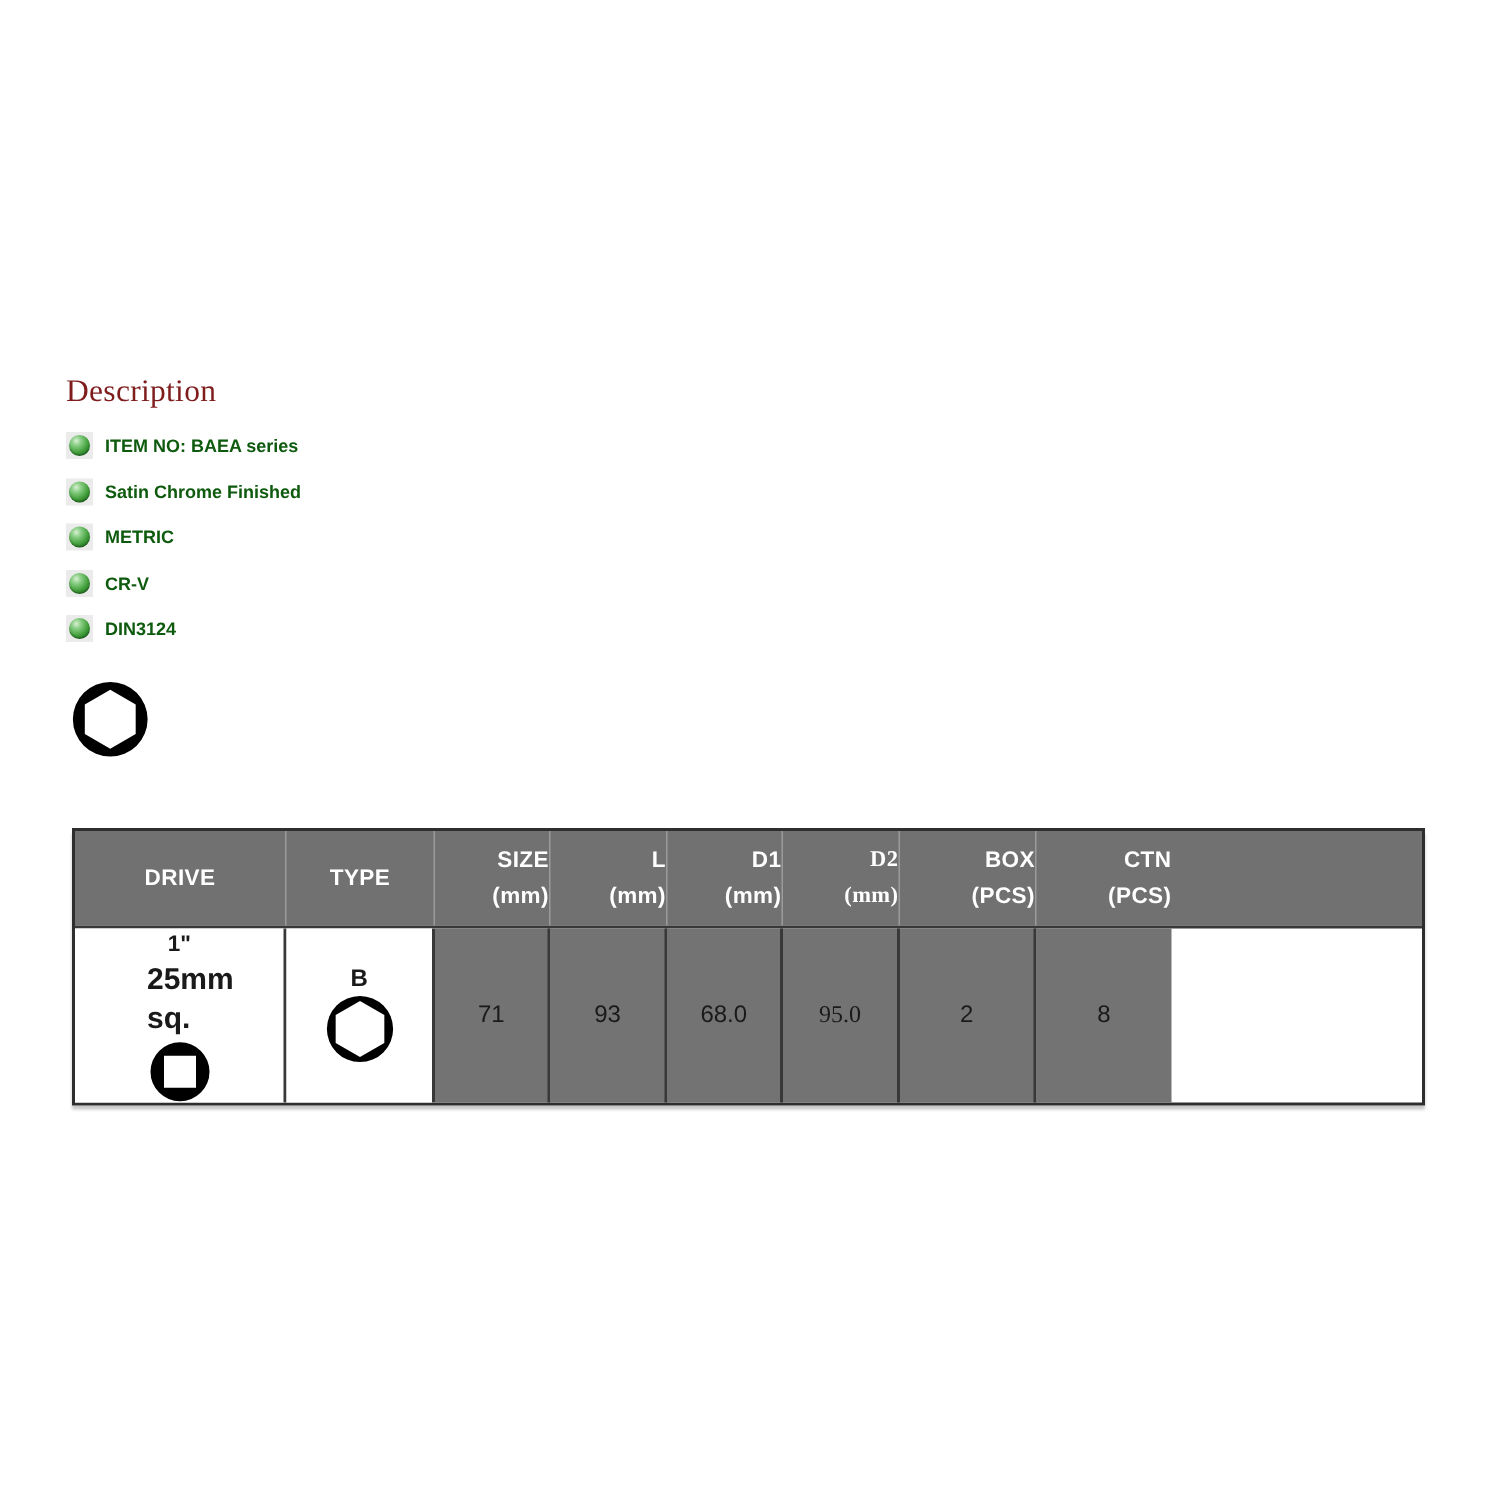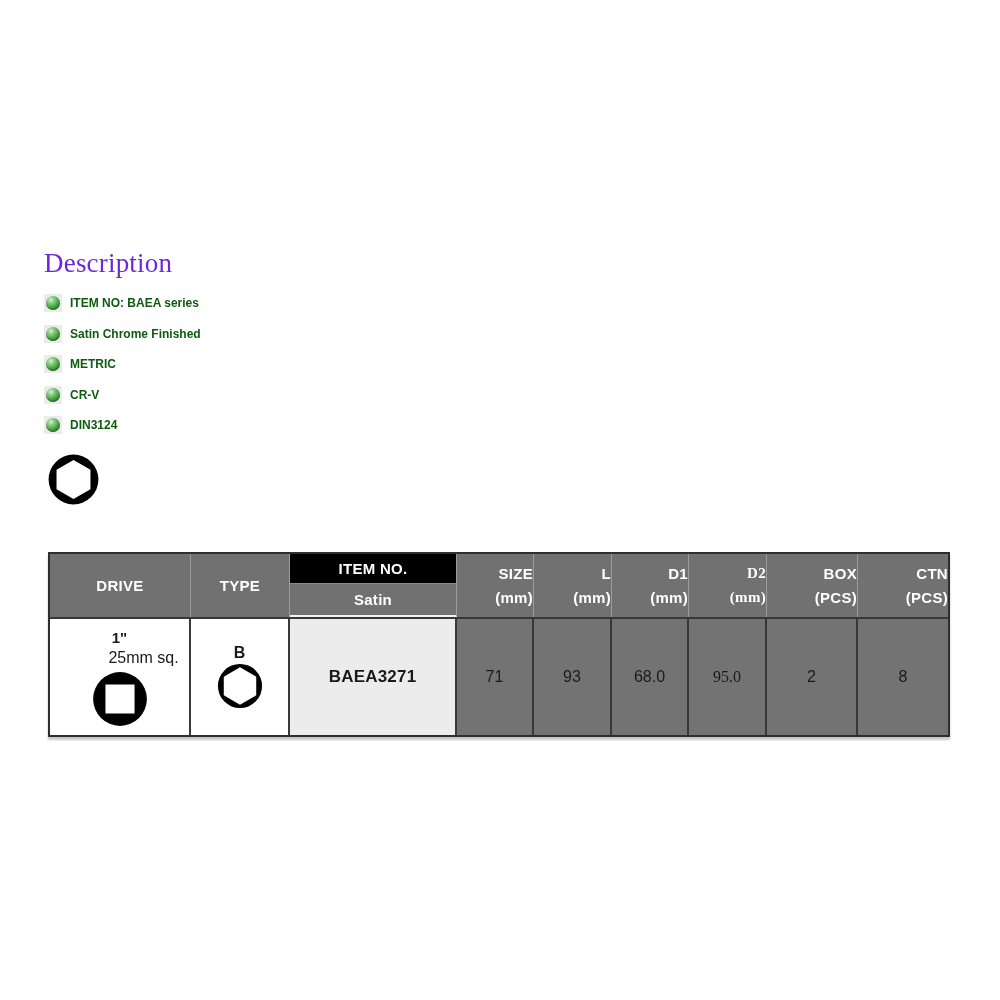--- a/index.html
+++ b/index.html
@@ -5,21 +5,21 @@
   html,body{margin:0;padding:0;}
   body{
     width:1000px;height:1000px;background:#ffffff;position:relative;
     font-family:"Liberation Sans",sans-serif;overflow:hidden;
   }
 
   
   .desc-block{position:absolute;left:44px;top:248px;}
   .desc-heading{
     font-family:"Liberation Serif",serif;
-    font-size:27px;color:#6d28d9;margin:0 0 9px 0;font-weight:500;
+    font-size:21px;color:#7f1d1d;margin:0 0 9px 0;font-weight:500;
     letter-spacing:.2px;
   }
   .desc-list{list-style:none;margin:0;padding:0;}
   .desc-item{display:flex;align-items:center;height:30.5px;}
   .bullet-tile{
     width:18px;height:18px;background:#ebebeb;display:inline-flex;
     align-items:center;justify-content:center;margin-right:8px;flex:0 0 18px;
   }
   .bullet-sphere{
     width:14px;height:14px;border-radius:50%;
@@ -64,21 +64,21 @@
   .d-cell{
     box-sizing:border-box;border-right:2px solid #383838;
     display:flex;flex-direction:column;align-items:center;justify-content:center;
     font-size:16px;color:#1a1a1a;background:#737373;
   }
   .d-cell:last-child{border-right:none;}
   .d-cell-white{background:#ffffff;}
   .d-cell-item{background:#ececec;font-weight:700;font-size:17px;letter-spacing:.2px;}
 
   .drive-line1{font-size:15px;font-weight:700;line-height:1.4;}
-  .drive-line2{font-size:16px;font-weight:400;line-height:1.3;margin-bottom:2px;margin-left:48px;}
+  .drive-line2{font-size:20px;font-weight:700;line-height:1.3;margin-bottom:2px;margin-left:48px;}
   .drive-icon{width:56px;height:56px;display:block;}
   .type-letter{font-size:16px;font-weight:700;line-height:1.1;margin-bottom:1px;}
   .type-icon{width:48px;height:48px;display:block;}
 
   
   .col-drive{flex:0 0 141px;}
   .col-type{flex:0 0 99px;}
   .col-item{flex:0 0 167px;}
   .col-size{flex:0 0 77px;}
   .col-l{flex:0 0 78px;}
@@ -129,24 +129,20 @@
 <svg class="hex-standalone" viewBox="0 0 100 100" aria-hidden="true">
   <path fill="#000000" fill-rule="evenodd" d="M50,3 A47,47 0 1,0 50,97 A47,47 0 1,0 50,3 Z
        M50,13 L82,31.5 L82,68.5 L50,87 L18,68.5 L18,31.5 Z"></path>
 </svg>
 
 <div class="spec-table">
 
   <div class="header-row">
     <div class="h-cell col-drive">DRIVE</div>
     <div class="h-cell col-type">TYPE</div>
-    <div class="h-cell h-cell-item col-item">
-      <div class="item-band">ITEM NO.</div>
-      <div class="item-satin">Satin</div>
-    </div>
     <div class="h-cell h-two col-size">
       <span class="h-line">SIZE</span>
       <span class="h-line">(mm)</span>
     </div>
     <div class="h-cell h-two col-l">
       <span class="h-line">L</span>
       <span class="h-line">(mm)</span>
     </div>
     <div class="h-cell h-two col-d1">
       <span class="h-line">D1</span>
@@ -175,21 +171,20 @@
              M24,24 L76,24 L76,76 L24,76 Z"></path>
       </svg>
     </div>
     <div class="d-cell d-cell-white col-type">
       <span class="type-letter">B</span>
       <svg class="type-icon" viewBox="0 0 100 100" aria-hidden="true">
         <path fill="#000000" fill-rule="evenodd" d="M50,4 A46,46 0 1,0 50,96 A46,46 0 1,0 50,4 Z
              M50,11 L83.8,30.5 L83.8,69.5 L50,89 L16.2,69.5 L16.2,30.5 Z"></path>
       </svg>
     </div>
-    <div class="d-cell d-cell-item col-item">BAEA3271</div>
     <div class="d-cell col-size">71</div>
     <div class="d-cell col-l">93</div>
     <div class="d-cell col-d1">68.0</div>
     <div class="d-cell col-d2">95.0</div>
     <div class="d-cell col-box">2</div>
     <div class="d-cell col-ctn">8</div>
   </div>
 
 </div>
 

